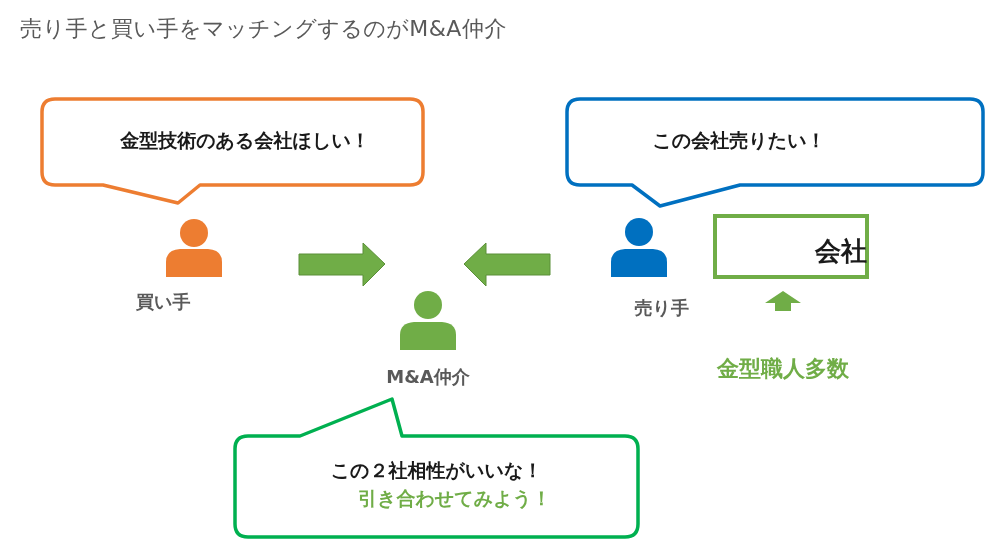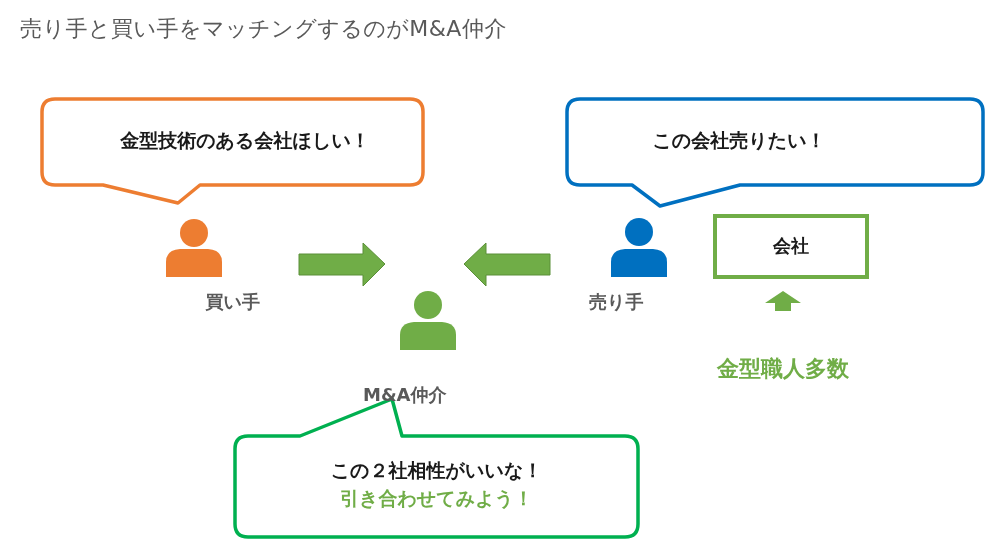--- a/index.html
+++ b/index.html
@@ -46,25 +46,25 @@
 
   <rect x="715" y="216" width="152" height="61" fill="#ffffff" stroke="#70ad47" stroke-width="4"></rect>
 
   <path d="M765,303 L783,291 L801,303 L791,303 L791,311 L775,311 L775,303 Z" fill="#70ad47"></path>
 </svg>
 
 <div class="txt bubble-text" style="left:42px; top:128px; width:406px; text-align:center;">金型技術のある会社ほしい！</div>
 
 <div class="txt bubble-text" style="left:567px; top:128px; width:344px; text-align:center;">この会社売りたい！</div>
 
-<div class="txt label" style="left:160px; top:290px; width:100px; text-align:right;">買い手</div>
+<div class="txt label" style="left:136px; top:290px; width:100px; text-align:left;">買い手</div>
 
-<div class="txt label" style="left:589px; top:290px; width:100px; text-align:left;">売り手</div>
+<div class="txt label" style="left:589px; top:296px; width:100px; text-align:right;">売り手</div>
 
-<div class="txt label" style="left:363px; top:383px; width:130px; ">M&amp;A仲介</div>
+<div class="txt label" style="left:363px; top:365px; width:130px; text-align:center;">M&amp;A仲介</div>
 
-<div class="txt bubble-text" style="left:715px; top:234px; width:152px; text-align:center; font-size:18px;">会社</div>
+<div class="txt bubble-text" style="left:715px; top:234px; width:152px; text-align:right; font-size:26px;">会社</div>
 
 <div class="txt green-text" style="left:690px; top:330px; width:186px; text-align:center; font-size:22px;margin-top:24px;">金型職人多数</div>
 
 <div class="txt bubble-text" style="left:235px; top:458px; width:403px; text-align:center;">この２社相性がいいな！</div>
 
-<div class="txt bubble-text green-text" style="left:235px; top:486px; width:403px; text-align:center; color:#70ad47;">引き合わせてみよう！</div>
+<div class="txt bubble-text green-text" style="left:235px; top:486px; width:403px; text-align:center; color:#70ad47;padding-left:18px;">引き合わせてみよう！</div>
 
 </body></html>

